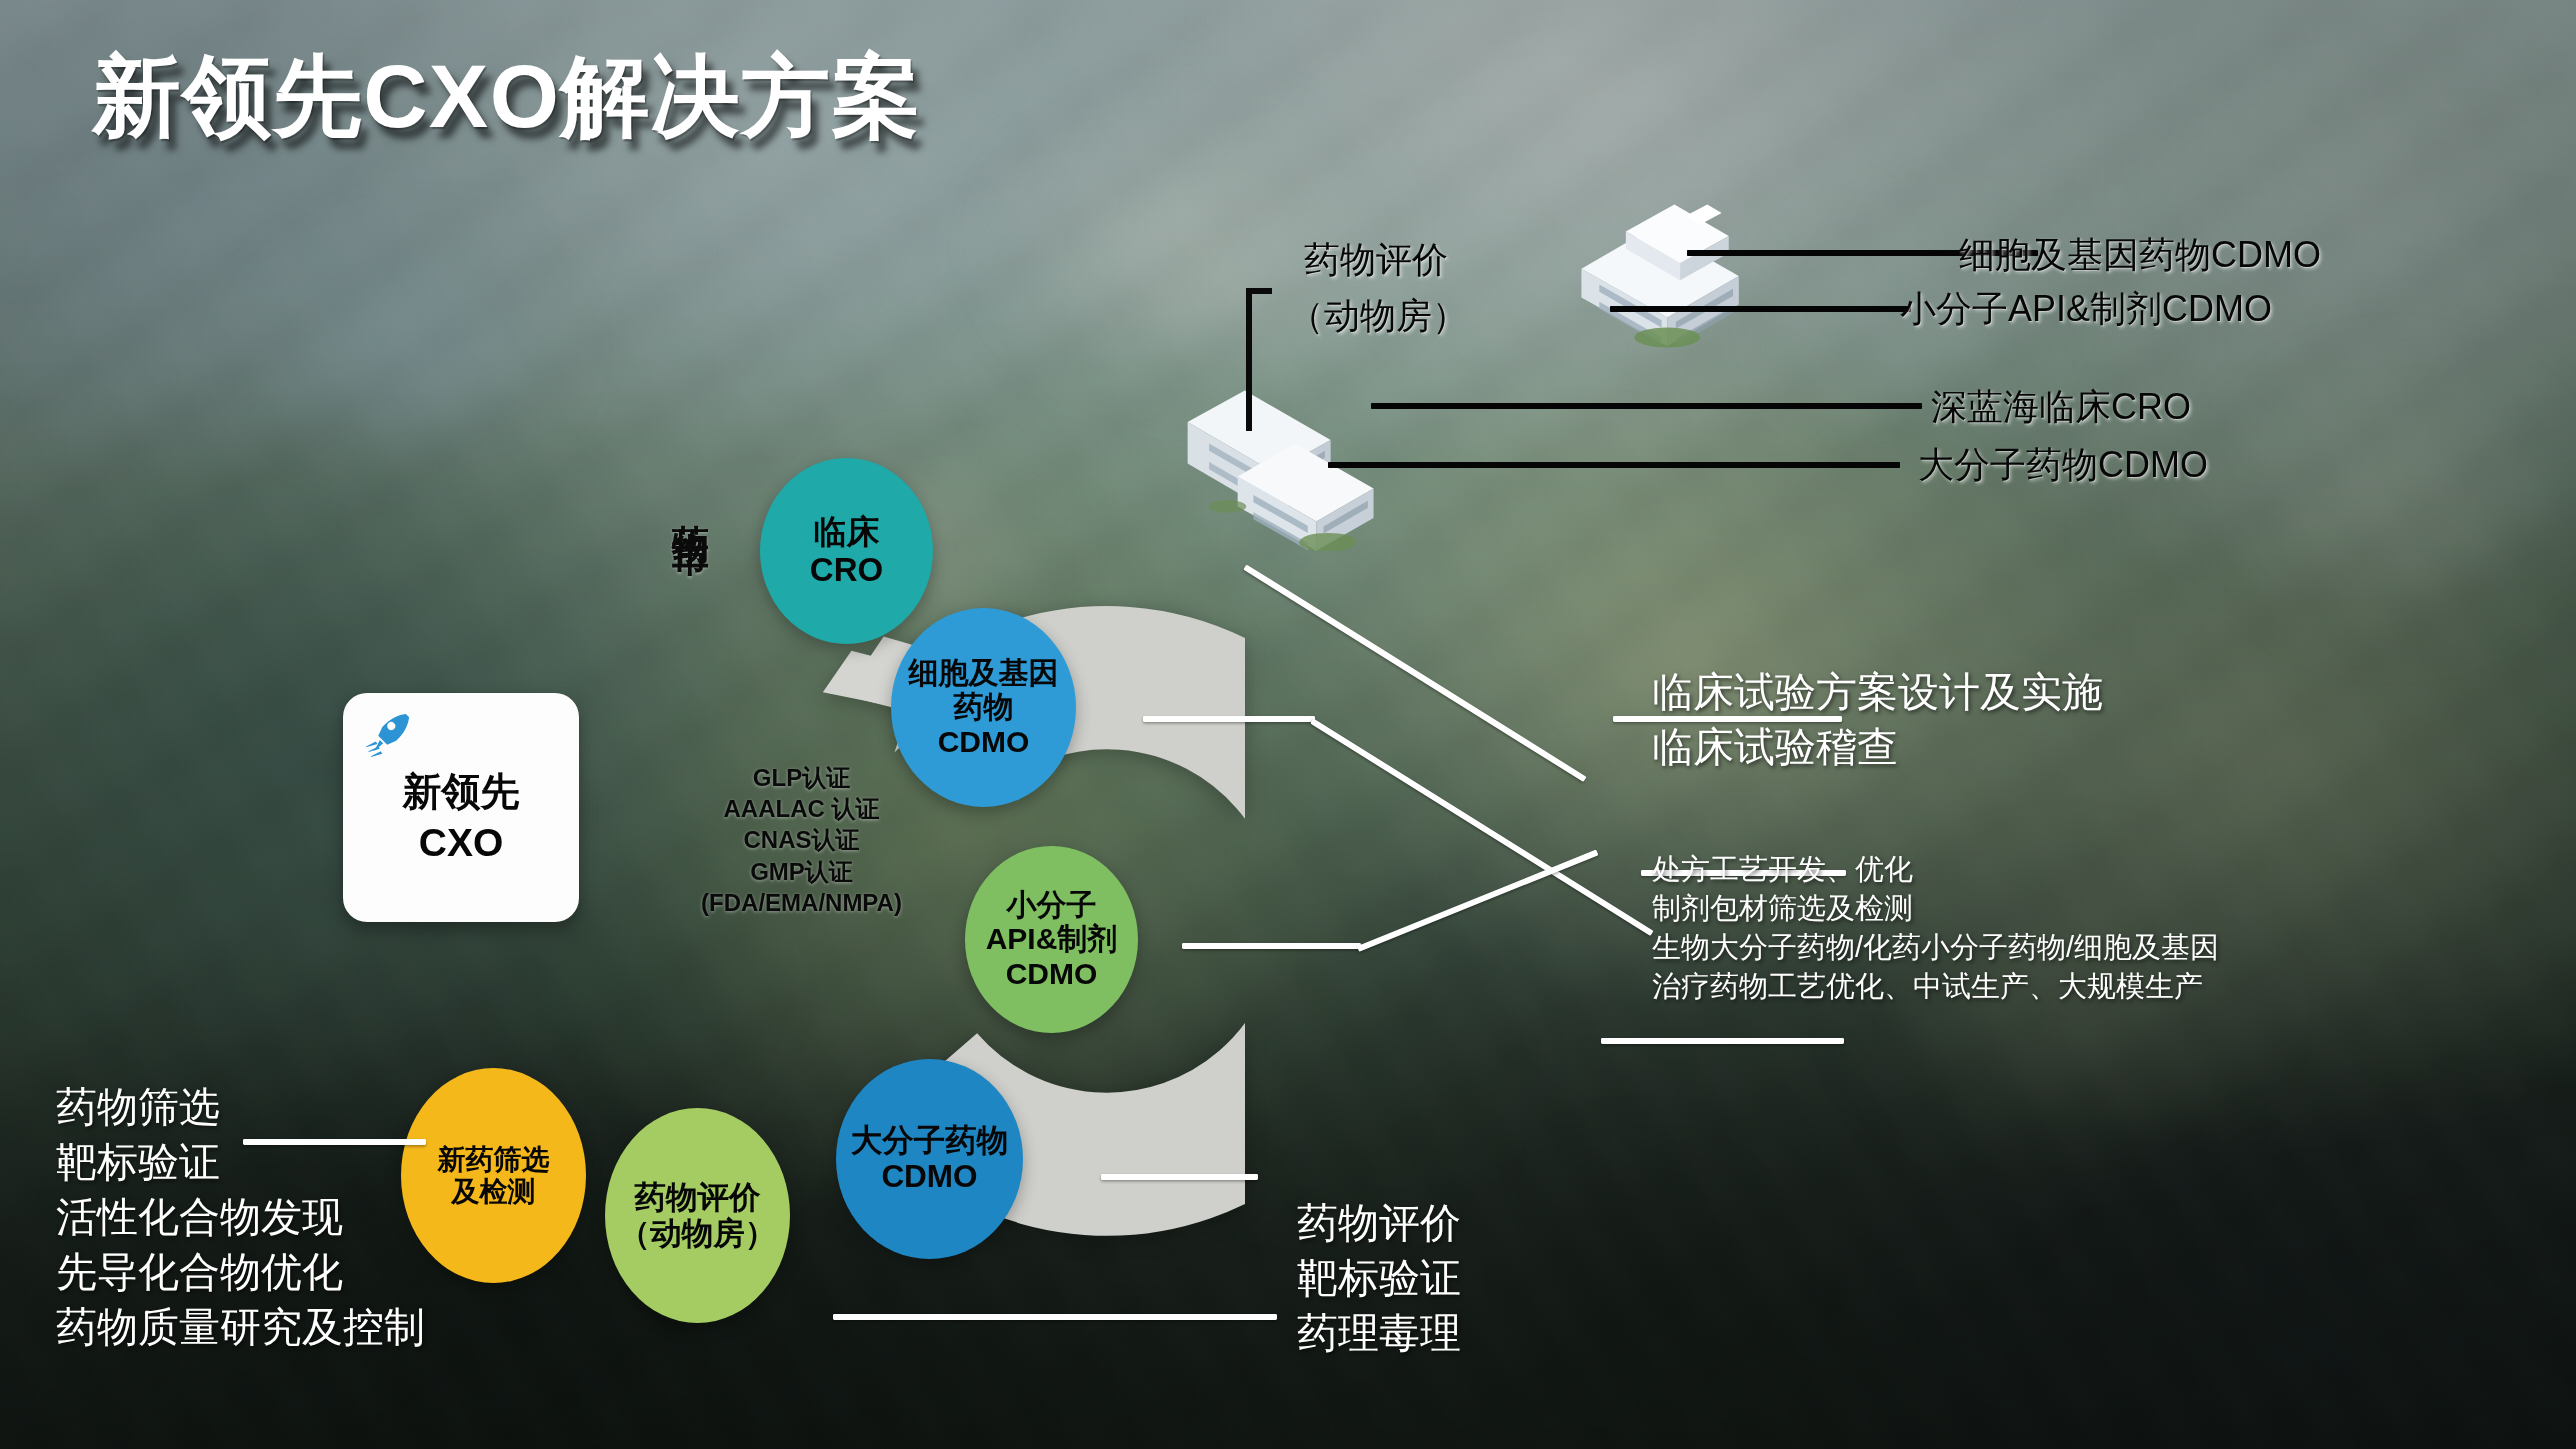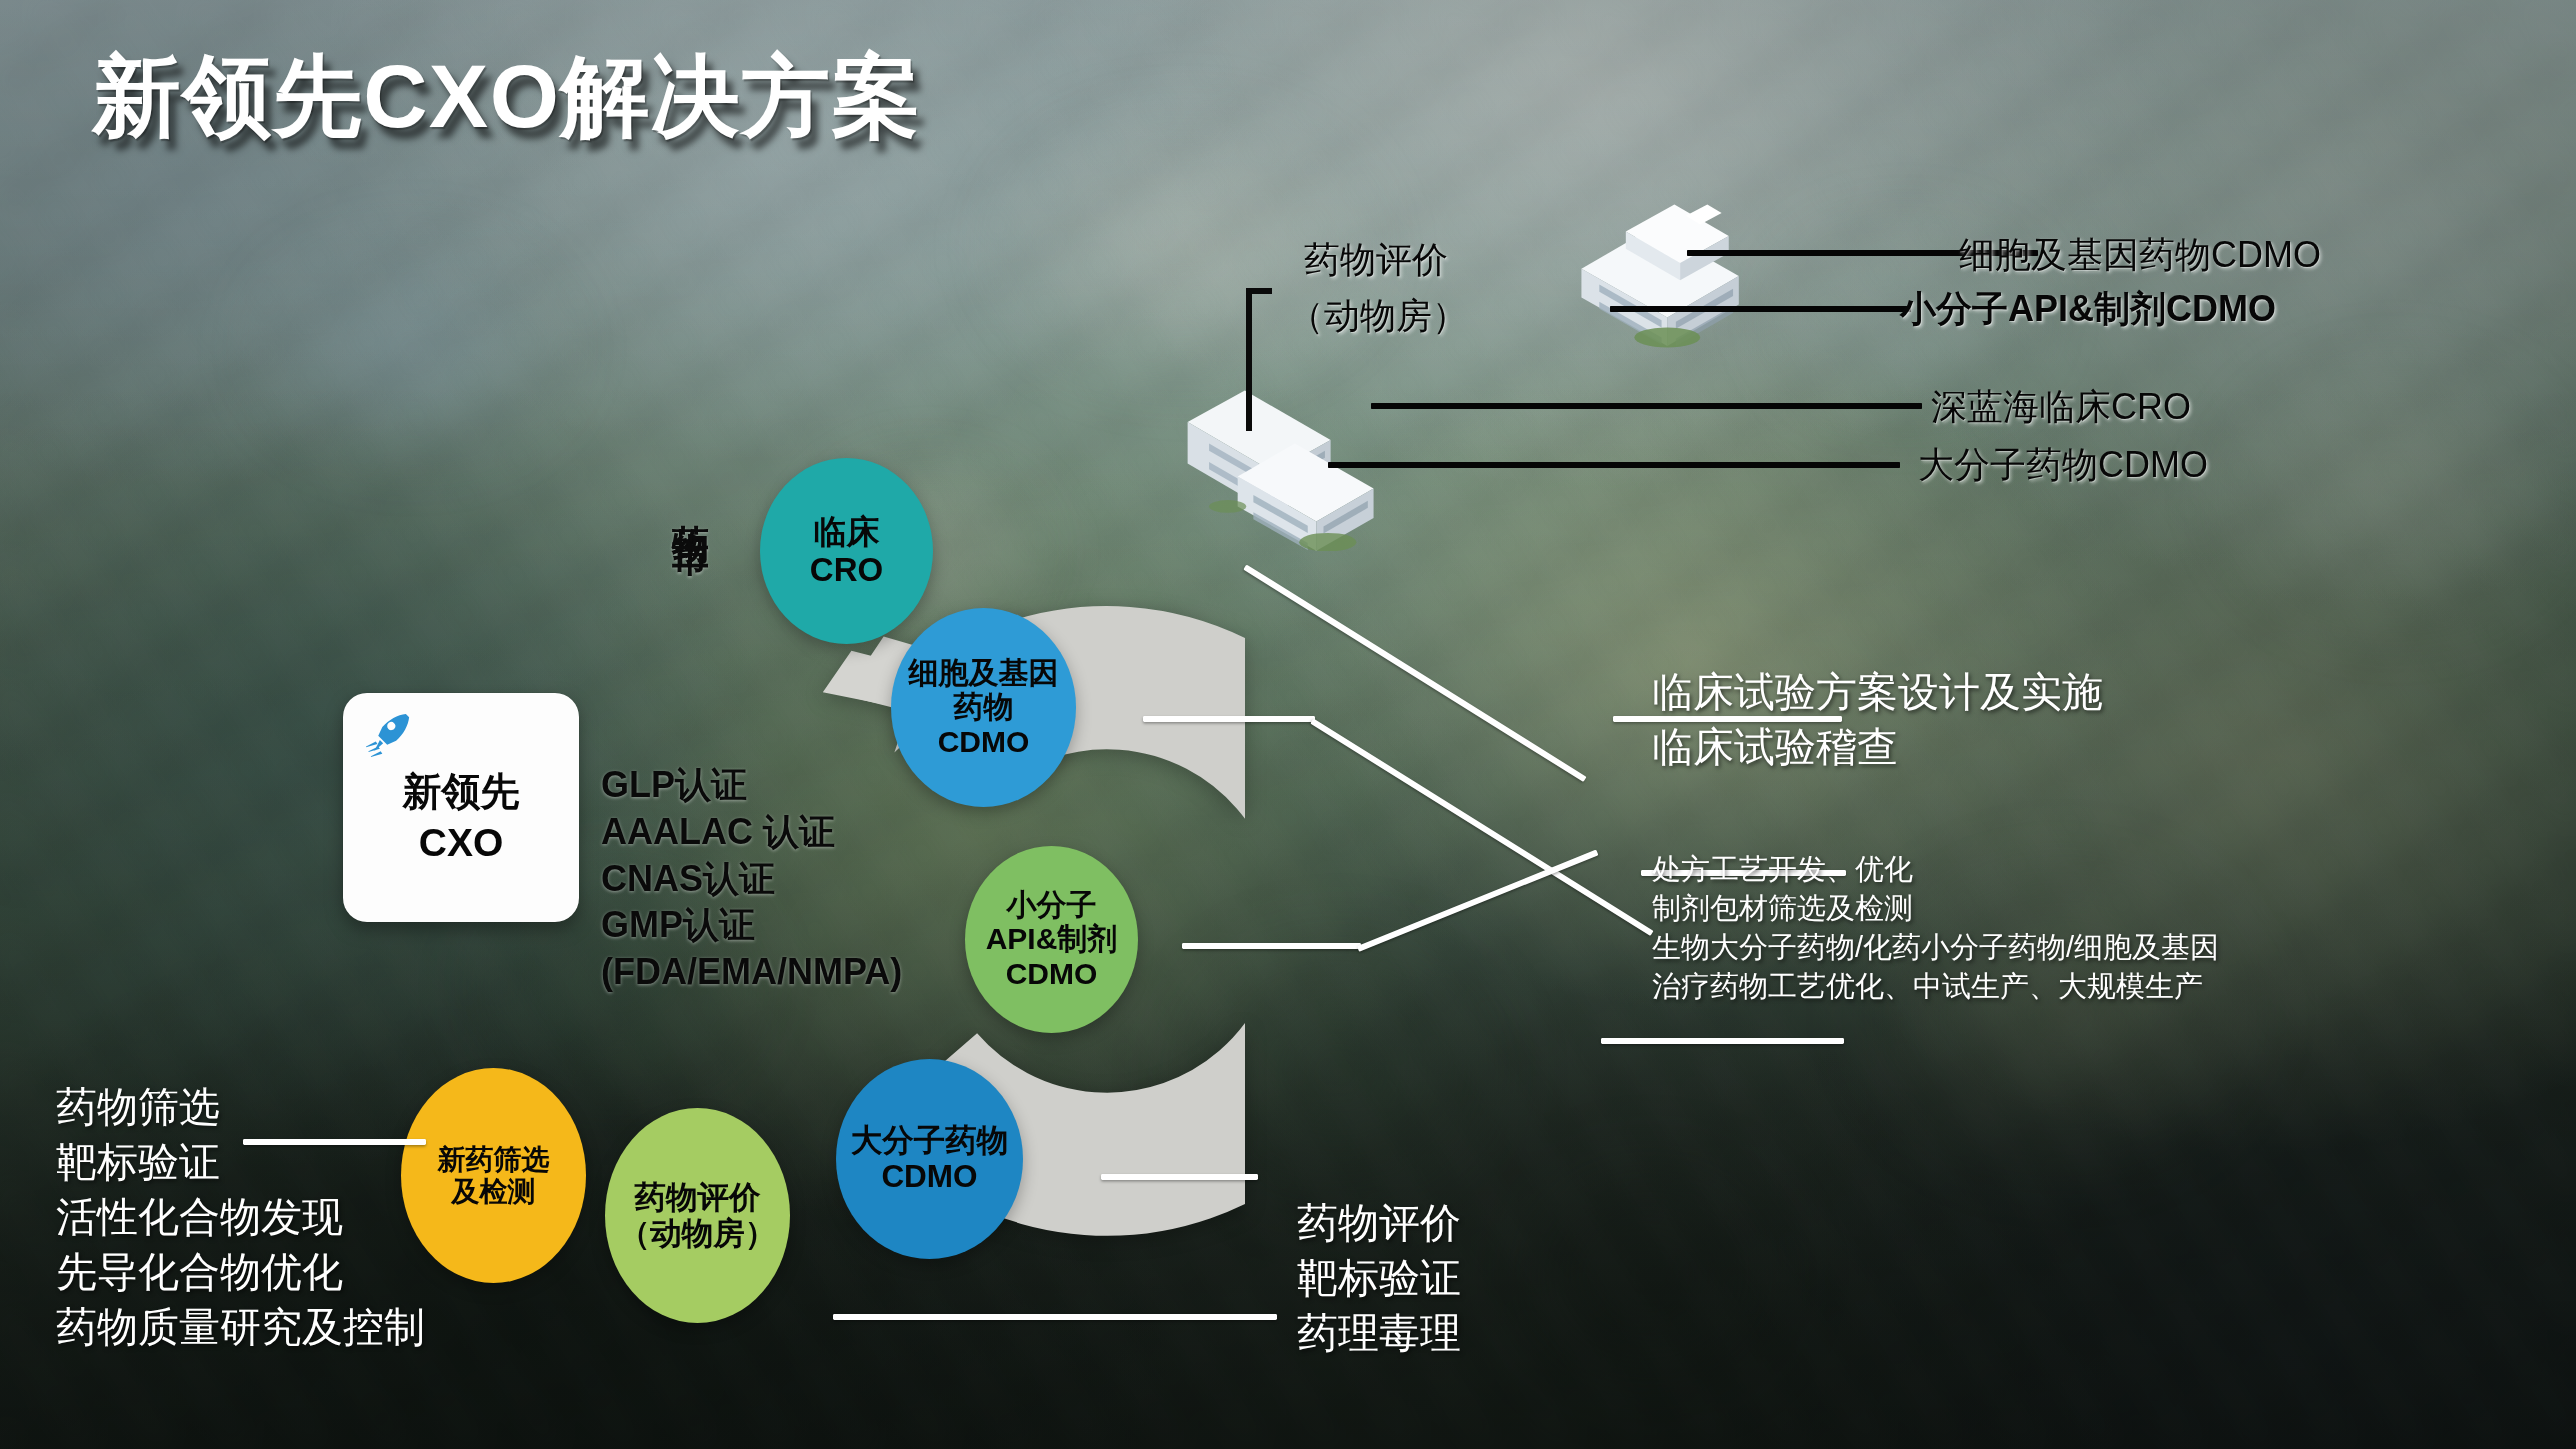--- a/index.html
+++ b/index.html
@@ -82,22 +82,22 @@
   .wblock{position:absolute;color:#ffffff;font-size:41px;line-height:1.34;white-space:nowrap;
     text-shadow:1.4px 2.1px 4.3px rgba(0,0,0,.62);}
   .wblock.small{font-size:29px;}
 
   
   #wheel{position:absolute;left:279px;top:429px;width:966px;height:966px;}
   #wheel svg{display:block;filter:drop-shadow(0 4.3px 10px rgba(0,0,0,.28));}
 
   
   #certs{
-    position:absolute;left:601px;top:762px;width:401px;
-    color:#0a0a0a;font-size:36px;font-weight:700;line-height:1.30;
+    position:absolute;left:601px;top:762px;width:401px;text-align:center;
+    color:#0a0a0a;font-size:24px;font-weight:700;line-height:1.30;
     text-shadow:0 1.4px 3.6px rgba(255,255,255,.45);
   }
   #certs div{white-space:nowrap;}
 
   
   #arrow-label{
     position:absolute;left:665px;top:494px;
     writing-mode:vertical-rl;text-orientation:upright;
     font-size:37px;font-weight:700;color:#0b0b0b;letter-spacing:4.3px;
     text-shadow:0 1.4px 2.9px rgba(255,255,255,.35);
@@ -178,21 +178,21 @@
 
   <div class="lead-bracket" style="left:1246px;top:288px;width:26px;height:143px;"></div>
   <div class="lead-black" style="left:1687px;top:250px;width:351px;"></div>
   <div class="lead-black" style="left:1610px;top:306px;width:301px;"></div>
   <div class="lead-black" style="left:1371px;top:403px;width:551px;"></div>
   <div class="lead-black" style="left:1328px;top:462px;width:572px;"></div>
 
   <div class="blabel" style="left:1304px;top:236px;">药物评价</div>
   <div class="blabel" style="left:1288px;top:292px;">（动物房）</div>
   <div class="blabel" style="left:1959px;top:231px;">细胞及基因药物CDMO</div>
-  <div class="blabel" style="left:1900px;top:285px;font-weight:bold;">小分子API&amp;制剂CDMO</div>
+  <div class="blabel" style="left:1900px;top:285px;">小分子API&amp;制剂CDMO</div>
   <div class="blabel" style="left:1931px;top:383px;">深蓝海临床CRO</div>
   <div class="blabel" style="left:1918px;top:441px;">大分子药物CDMO</div>
 
   <div id="wheel">
     <svg width="966" height="966" viewBox="0 0 1350 1350">
 
       <path d="M 675 675
                m -430 0
                a 430 430 0 1 1 233 382
                l -95 165

